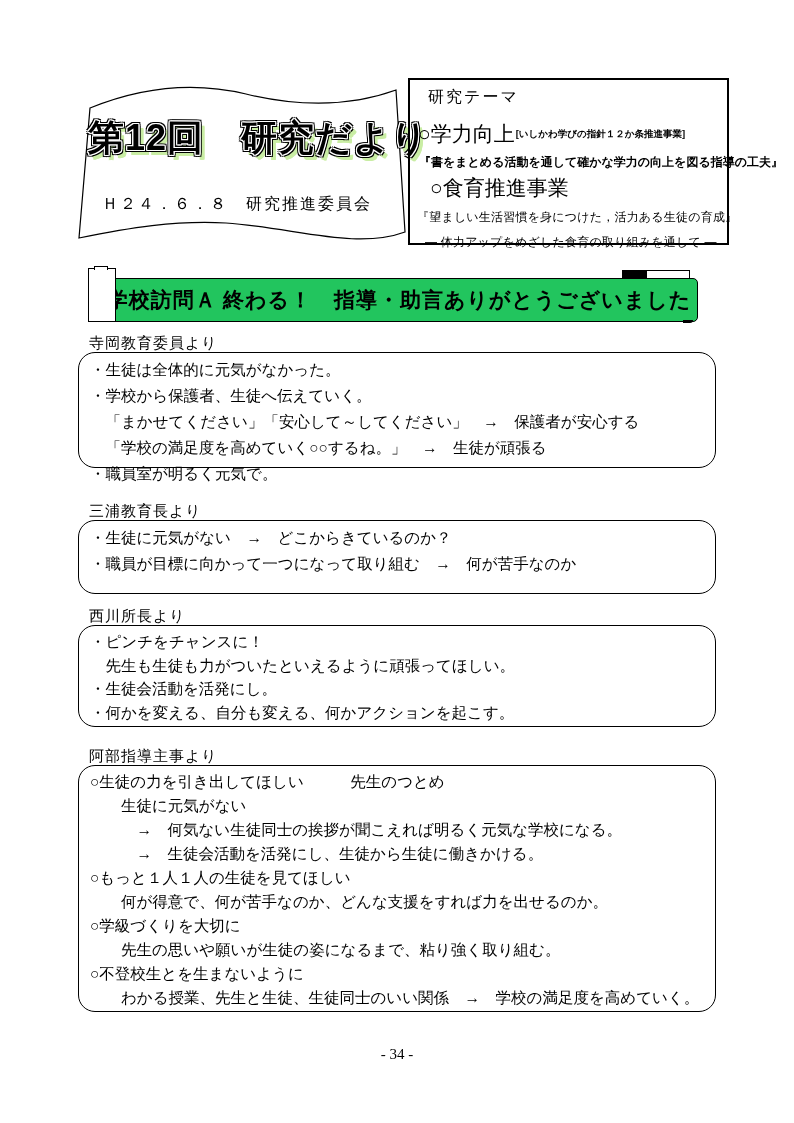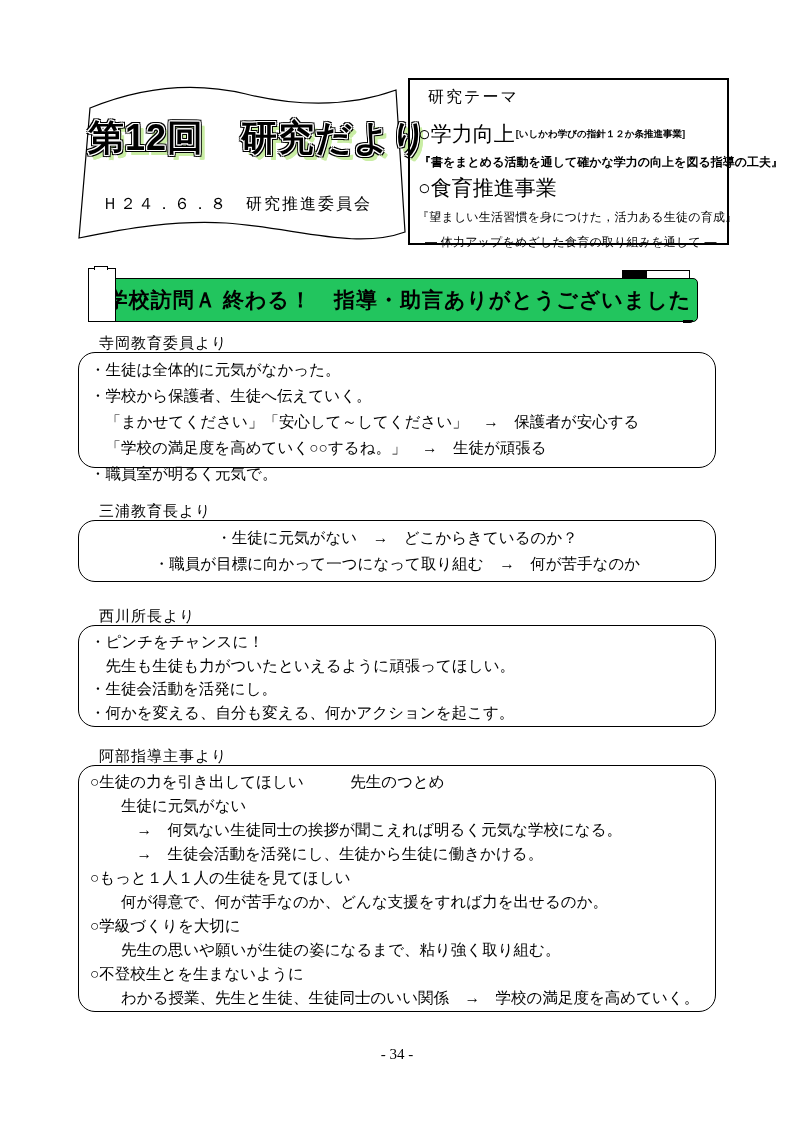--- a/index.html
+++ b/index.html
@@ -37,21 +37,21 @@
   .theme-box{
     position:absolute;left:408px;top:78px;width:321px;height:167px;
     border:2px solid #000;box-sizing:border-box;
     padding:5px 6px 4px 6px;
   }
   .theme-heading{font-size:16px;letter-spacing:2px;margin:2px 0 12px 12px;}
   .theme-item1{display:flex;align-items:center;margin:1px 0 0 2px;}
   .theme-item1-label{font-size:21px;white-space:pre;}
   .theme-item1-note{font-size:9.5px;font-weight:bold;white-space:pre;margin-left:1px;}
   .theme-sub-small{font-size:12px;font-weight:bold;white-space:pre;margin:6px 0 3px 3px;}
-  .theme-item2-label{font-size:21px;white-space:pre;margin:1px 0 0 2px;}
+  .theme-item2-label{font-size:21px;white-space:pre;margin:1px 0 0 14px;}
   .theme-sub1{font-size:12px;white-space:pre;margin:7px 0 0 1px;letter-spacing:0.2px;}
   .theme-sub2{font-size:12px;white-space:pre;margin:8px 0 0 9px;letter-spacing:0.2px;}
   
   .scroll-wrap{position:absolute;left:88px;top:266px;width:618px;height:58px;}
   .scroll-bar{
     position:absolute;left:12px;right:8px;top:12px;bottom:2px;
     border:1px solid #000;background:#22c55e;border-radius:0 5px 5px 0;
     display:flex;align-items:center;justify-content:center;
   }
   .scroll-bar-shadow{
@@ -69,32 +69,32 @@
   .scroll-tab{
     position:absolute;right:16px;top:4px;width:66px;height:8px;
     border:1px solid #000;background:#fff;z-index:0;
   }
   .scroll-tab-ink{position:absolute;left:0;top:0;width:24px;height:100%;background:#000;}
   .headline-text{
     font-family:"Liberation Serif","DejaVu Serif",serif;
     font-weight:bold;font-size:21px;letter-spacing:1px;white-space:pre;
   }
   
-  .section-label{position:absolute;left:99px;font-size:15px;letter-spacing:1px;white-space:pre;}
+  .section-label{position:absolute;left:89px;font-size:15px;letter-spacing:1px;white-space:pre;}
   .section-box{
     position:absolute;left:78px;width:638px;
     border:1px solid #000;border-radius:17px;box-sizing:border-box;
     padding:4px 11px;background:#fff;
   }
   .section-box .line{font-size:15.5px;white-space:pre-wrap;}
   .lh26 .line{line-height:26px;}
   .lh23 .line{line-height:23.5px;}
   .lh24 .line{line-height:24px;}
   #sec1-label{top:334px;}  #sec1-box{top:352px;height:116px;}
-  #sec2-label{top:502px;}  #sec2-box{top:520px;height:62px;text-align:center;}
+  #sec2-label{top:502px;}  #sec2-box{top:520px;height:74px;}
   #sec3-label{top:607px;}  #sec3-box{top:625px;height:102px;}
   #sec4-label{top:747px;}  #sec4-box{top:765px;height:247px;}
   
   .footer{
     position:absolute;left:0;top:1046px;width:100%;text-align:center;
     font-family:"Liberation Serif","DejaVu Serif",serif;font-size:15px;
   }
 </style>
 </head>
 <body>

